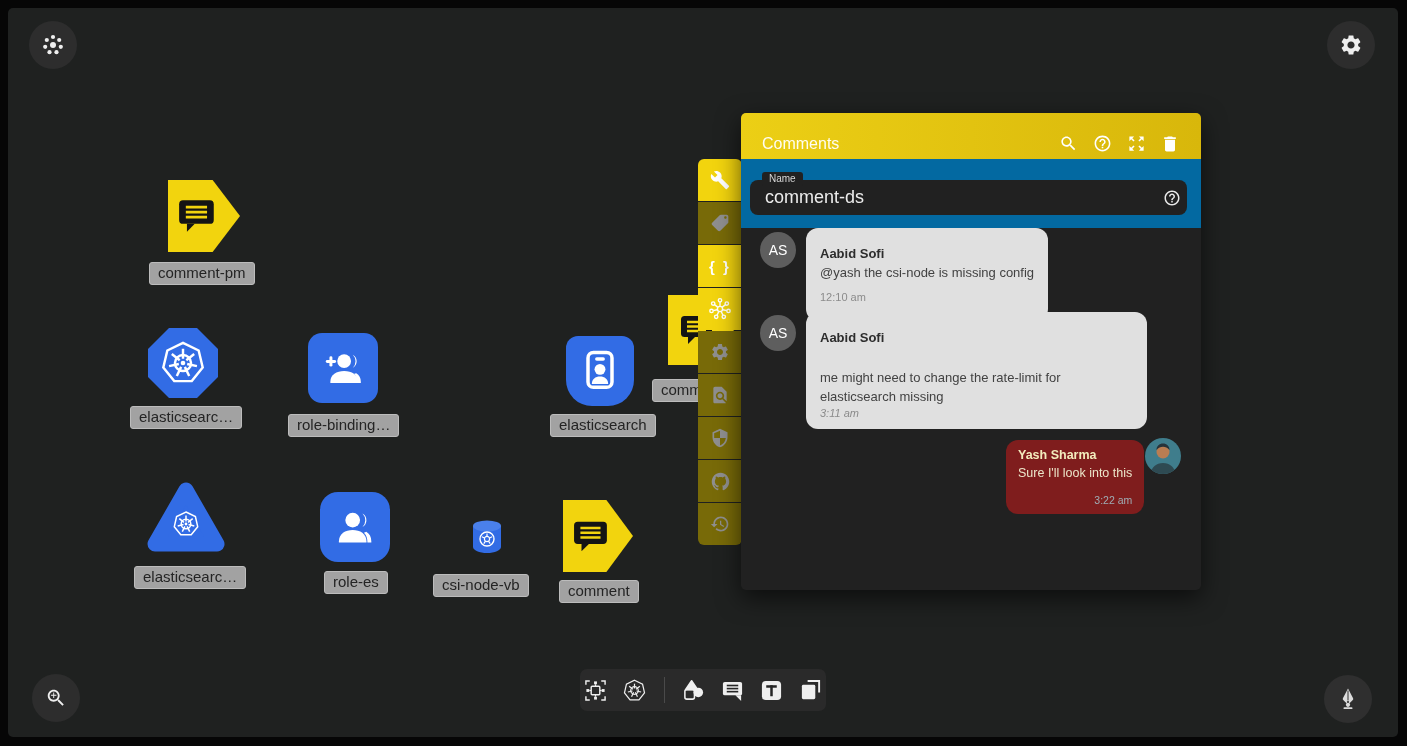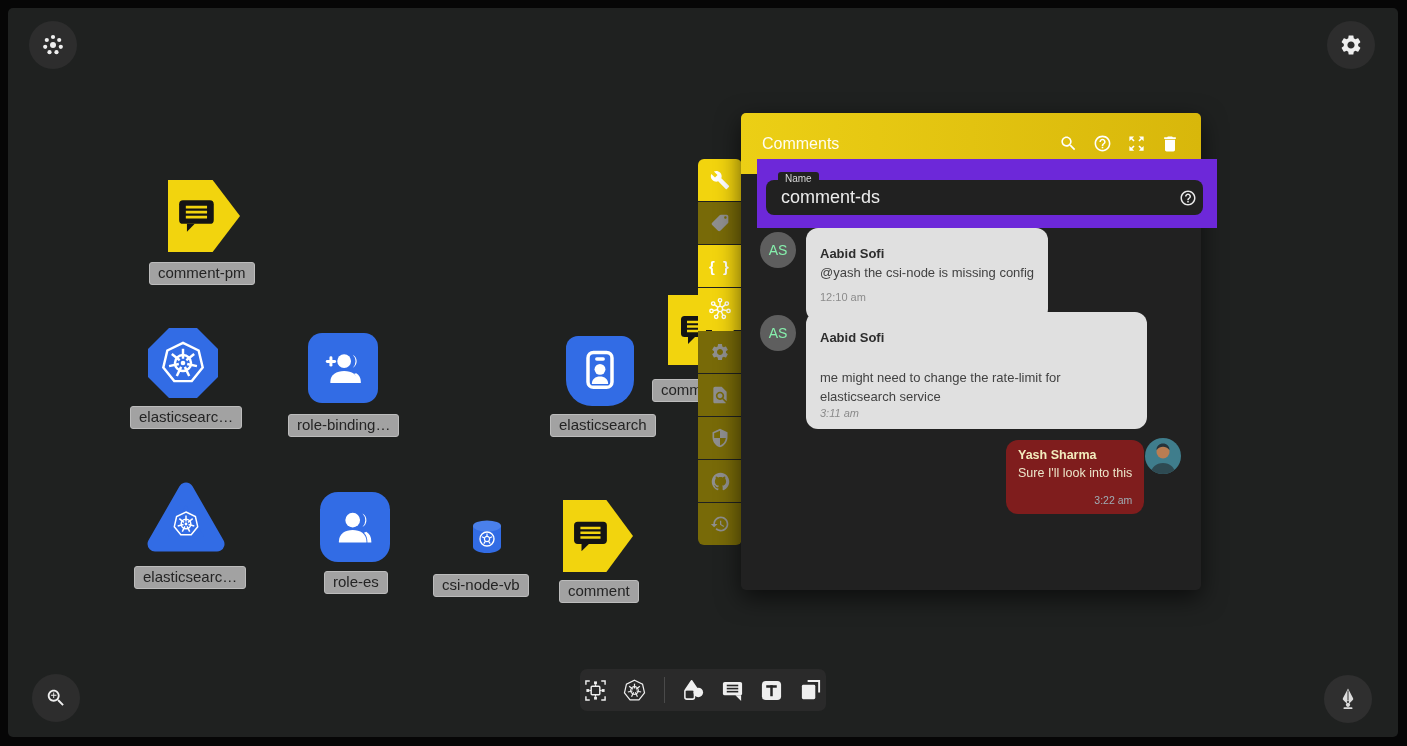--- a/index.html
+++ b/index.html
@@ -31,29 +31,29 @@
   .braces{font-size:15px;font-weight:bold;letter-spacing:2px;color:#fff;}
 
   
   .panel{position:absolute;left:741px;top:113px;width:460px;height:477px;background:#212121;z-index:5;
     border-radius:5px;box-shadow:0 8px 24px rgba(0,0,0,.6);}
   .panel-header{position:absolute;left:0;top:0;width:100%;height:61px;
     background:linear-gradient(90deg,#eccf15,#d8b70b);border-radius:5px 5px 0 0;
     display:flex;align-items:center;padding:0 14px 0 21px;}
   .panel-title{color:#fffdf2;font-size:16px;flex:1;}
   .hicon{width:34px;height:34px;display:flex;align-items:center;justify-content:center;cursor:pointer;}
-  .name-section{position:absolute;left:0;top:46px;width:100%;height:69px;background:#6d28d9;margin-left:16px;}
+  .name-section{position:absolute;left:0;top:46px;width:100%;height:69px;background:#0369a1;}
   .name-input-wrap{position:absolute;left:9px;top:21px;width:437px;height:35px;background:#212121;
     border-radius:8px;display:flex;align-items:center;}
   .name-chip{position:absolute;left:12px;top:-8px;background:#212121;color:#d6d6d6;font-size:10px;
     padding:1px 7px 2px;border-radius:3px;}
   .name-input{flex:1;background:transparent;border:none;outline:none;color:#ececec;font-size:18px;
     padding:0 8px 0 15px;}
   .msg-row{position:absolute;}
-  .avatar{width:36px;height:36px;border-radius:50%;background:#5e5e5e;color:#86efac;
+  .avatar{width:36px;height:36px;border-radius:50%;background:#5e5e5e;color:#ffffff;
     display:flex;align-items:center;justify-content:center;font-size:14px;}
   .bubble{background:#e0e0e0;border-radius:12px;padding:18px 14px;color:#424242;}
   .bubble .author{font-weight:bold;color:#2d2d2d;font-size:13px;}
   .bubble .text{font-size:13px;margin-top:3px;line-height:1.45;}
   .bubble .time{font-size:11px;color:#8b8b8b;margin-top:8px;}
   .bubble.dark{background:#7f1d1d;}
   .bubble.dark .author{color:#f3ecbd;font-size:12.5px;}
   .bubble.dark .text{color:#ece6ca;font-size:12.5px;}
   .bubble.dark .time{color:#9fadb5;text-align:right;margin-top:12px;font-size:10.5px;}
   .chat-input-wrap{position:absolute;left:17px;top:418px;width:421px;height:43px;border:2px solid #26a69a;
@@ -345,21 +345,21 @@
       <div class="author">Aabid Sofi</div>
       <div class="text">@yash the csi-node is missing config</div>
       <div class="time">12:10 am</div>
     </div>
 
     <div class="msg-row" style="left:19px;top:202px;">
       <div class="avatar">AS</div>
     </div>
     <div class="bubble" style="position:absolute;left:65px;top:199px;width:341px;height:117px;">
       <div class="author">Aabid Sofi</div>
-      <div class="text" style="margin-top:24px;">me might need to change the rate-limit for elasticsearch service</div>
+      <div class="text" style="margin-top:24px;">me might need to change the rate-limit for elasticsearch missing</div>
       <div class="time" style="margin-top:0;font-style:italic;">3:11 am</div>
     </div>
 
     <div class="bubble dark" style="position:absolute;left:265px;top:327px;white-space:nowrap;padding:8px 12px;">
       <div class="author">Yash Sharma</div>
       <div class="text" style="margin-top:2px;">Sure I'll look into this</div>
       <div class="time">3:22 am</div>
     </div>
     <div style="position:absolute;left:404px;top:325px;">
       <svg width="36" height="36" viewBox="0 0 36 36">

